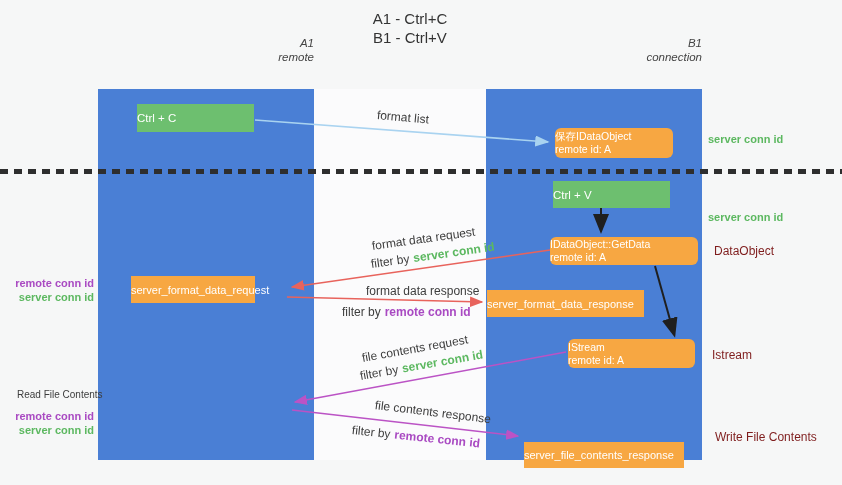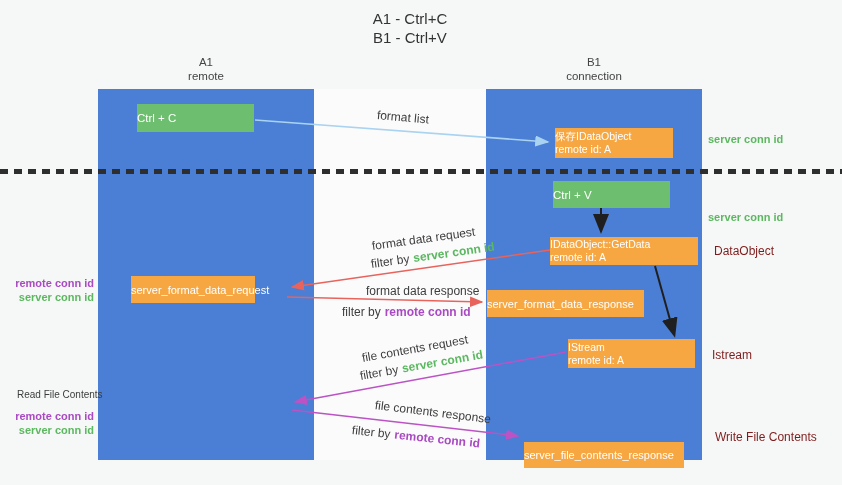--- a/index.html
+++ b/index.html
@@ -8,28 +8,28 @@
     background:#f6f7f7; font-family:"Liberation Sans", sans-serif;
   }
   .midstrip { position:absolute; left:314px; top:89px; width:172px; height:371px; background:#fbfbfc; }
   .col { position:absolute; top:89px; width:216px; height:371px; background:#4a7fd5; }
   .col.a1 { left:98px; }
   .col.b1 { left:486px; }
   .dash { position:absolute; left:0; top:169px; width:842px; height:5px;
     background:repeating-linear-gradient(90deg,#2e2e2e 0 8px,transparent 8px 14px); }
   .title { position:absolute; left:300px; top:9px; width:220px; text-align:center;
     font-size:15px; color:#333; line-height:19px; }
-  .chead { position:absolute; top:56px; width:216px; text-align:center;
-    font-size:11.5px; color:#444; line-height:13.5px; }
+  .chead { position:absolute; top:37px; width:216px; text-align:right;
+    font-size:11.5px; color:#444; line-height:13.5px;font-style:italic; }
   .chead.a1 { left:98px; } .chead.b1 { left:486px; }
   .box { position:absolute; display:flex; flex-direction:column; align-items:flex-start;
     justify-content:center; color:#fff; text-align:center; white-space:nowrap; }
   .green { background:#6dbf6f; font-size:11.5px; }
   .orange { background:#f7a742; font-size:11px; }
-  .box2 { font-size:10.5px; line-height:13px; }
+  .box2 { font-size:10.5px; line-height:13px;border-radius:6px; }
   .arrows { position:absolute; left:0; top:0; pointer-events:none; }
   .lbl { position:absolute; font-size:12px; color:#3d3d3d; white-space:nowrap; }
   .rot { transform-origin:0 50%; }
   .g { color:#5cb860; font-weight:bold; }
   .p { color:#a94ac2; font-weight:bold; }
   .g.pad, .p.pad { margin-left:4px; }
   .gray { color:#7f1d1d; }
   .sideblock { position:absolute; width:86px; text-align:right; font-size:11px;
     font-weight:bold; line-height:13.5px; }
   .rfc { position:absolute; font-size:10px; color:#3d3d3d; }

